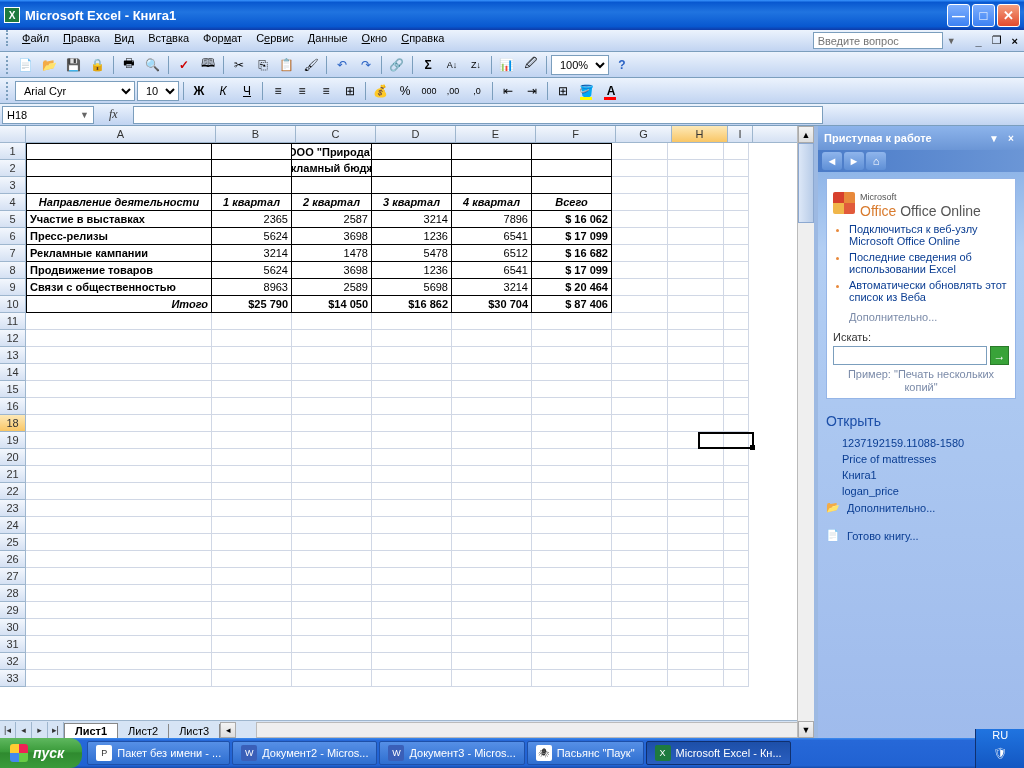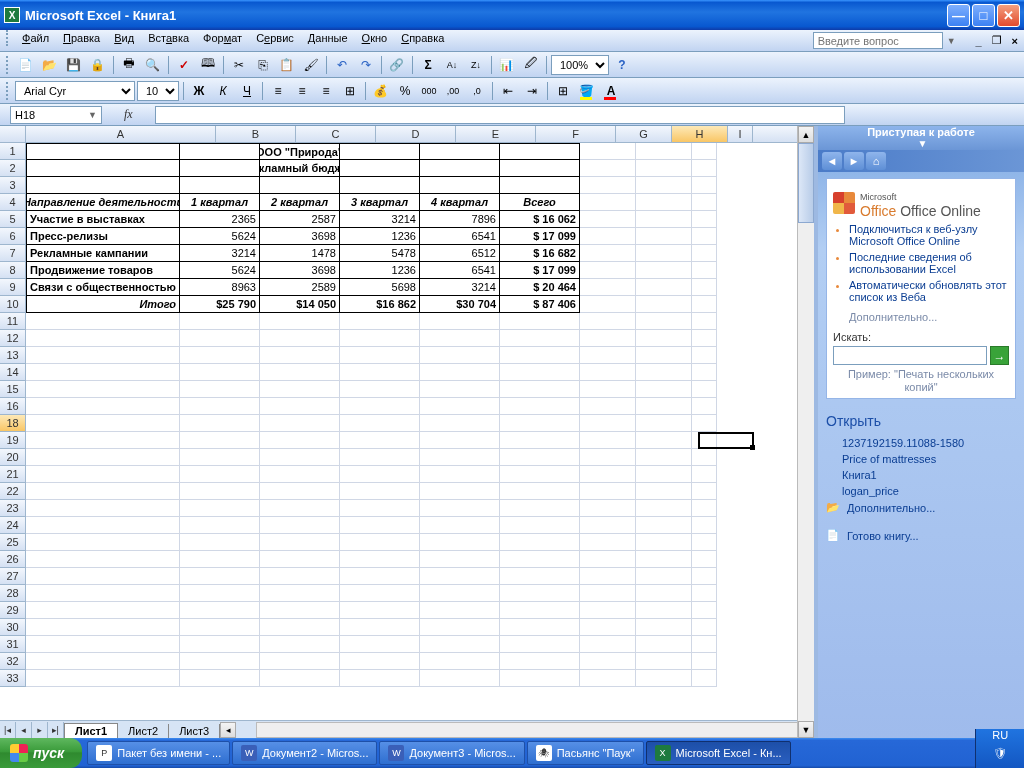--- a/index.html
+++ b/index.html
@@ -24,21 +24,21 @@
 
 .toolbar { height: 26px; background: linear-gradient(to bottom, #ecf3fd, #c1d4f1); display: flex; align-items: center; padding: 0 6px; gap: 2px; border-bottom: 1px solid #7b9ebd; }
 .toolbar .handle { width: 5px; height: 18px; border-left: 2px dotted #7b9ebd; margin-right: 2px; }
 .tb-btn { width: 22px; height: 22px; display: inline-flex; align-items: center; justify-content: center; font-size: 12px; cursor: pointer; border-radius: 2px; }
 .tb-sep { width: 1px; height: 18px; background: #7b9ebd; margin: 0 2px; }
 .tb-sel { height: 20px; font-size: 11px; border: 1px solid #7b9ebd; background: #fff; padding: 0 4px; }
 .colorbtn { position: relative; }
 .colorbtn .bar { position: absolute; bottom: 2px; left: 4px; width: 12px; height: 3px; }
 
 
-.formulabar { height: 22px; background: linear-gradient(to bottom, #ecf3fd, #c1d4f1); display: flex; align-items: center; padding: 0 10px; border-bottom: 1px solid #7b9ebd; gap: 16px; }
+.formulabar { height: 22px; background: linear-gradient(to bottom, #ecf3fd, #c1d4f1); display: flex; align-items: center; padding: 0 2px; border-bottom: 1px solid #7b9ebd; gap: 9px; }
 .namebox { width: 92px; height: 18px; background: #fff; border: 1px solid #7b9ebd; padding: 0 4px; font-size: 11px; display: flex; align-items: center; }
 .namebox .dd { margin-left: auto; color: #666; font-size: 9px; }
 .fx-label { font-style: italic; font-family: "Times New Roman"; font-size: 12px; padding: 0 6px; color: #333; }
 .formula-in { flex: 1; height: 18px; background: #fff; border: 1px solid #7b9ebd; max-width: 690px; }
 
 
 .mainwrap { display: flex; height: 612px; }
 .sheet-area { flex: 1; display: flex; flex-direction: column; background: #fff; position: relative; border-right: 4px solid #9db9e2; }
 
 
@@ -46,21 +46,21 @@
 .corner { width: 26px; border-right: 1px solid #9eb6ce; background: linear-gradient(to bottom,#f3f7fd,#d5e1f3); }
 .ch { border-right: 1px solid #9eb6ce; text-align: center; font-size: 11px; display: flex; align-items: center; justify-content: center; color: #333; }
 .ch.A { width: 190px; } .ch.B { width: 80px; } .ch.C { width: 80px; } .ch.D { width: 80px; } .ch.E { width: 80px; } .ch.F { width: 80px; } .ch.G { width: 56px; } .ch.H { width: 56px; background: linear-gradient(to bottom,#fde9b8,#f9c665);} .ch.I { width: 25px; }
 
 
 .rows { flex: 1; overflow: hidden; position: relative; }
 .row { display: flex; height: 17px; }
 .rh { width: 26px; background: linear-gradient(to bottom,#f3f7fd,#d5e1f3); border-right: 1px solid #9eb6ce; border-bottom: 1px solid #9eb6ce; display: flex; align-items: center; justify-content: center; font-size: 11px; color: #333; }
 .rh.active { background: linear-gradient(to bottom,#fde9b8,#f9c665); }
 .cell { border-right: 1px solid #d0d7e5; border-bottom: 1px solid #d0d7e5; padding: 0 3px; display: flex; align-items: center; font-size: 11px; font-family: Arial; overflow: hidden; white-space: nowrap; }
-.cell.A{width:154px}.cell.B{width:80px}.cell.C{width:80px}.cell.D{width:80px}.cell.E{width:80px}.cell.F{width:80px}.cell.G{width:56px}.cell.H{width:56px}.cell.I{width:25px}
+.cell.A{width:186px}.cell.B{width:80px}.cell.C{width:80px}.cell.D{width:80px}.cell.E{width:80px}.cell.F{width:80px}.cell.G{width:56px}.cell.H{width:56px}.cell.I{width:25px}
 
 
 .databorder { border-right: 1px solid #000 !important; border-bottom: 1px solid #000 !important; }
 .db-l { border-left: 1px solid #000; }
 .db-t { border-top: 1px solid #000; }
 .bold { font-weight: bold; }
 .italic { font-style: italic; }
 .center { justify-content: center; }
 .right { justify-content: flex-end; }
 
@@ -77,21 +77,21 @@
 .hscroll-sp .track { flex:1; background:#efefef; border:1px solid #bbb; height:16px; position:relative; margin-left:20px; }
 .hscroll-sp .arrow { width:16px; height:16px; background:linear-gradient(#f4f4f4,#ddd); border:1px solid #aaa; display:inline-flex; align-items:center; justify-content:center; font-size:9px; }
 
 
 .statusbar { height: 20px; background: linear-gradient(to bottom,#ecf3fd,#c1d4f1); border-top:1px solid #7b9ebd; display:flex; align-items:center; padding:0 8px; font-size:11px; color:#333; }
 .statusbar .spacer { flex:1; }
 .statusbar .cell-ind { padding:0 16px; border-left:1px solid #aaa; }
 
 
 .taskpane { width: 206px; background: linear-gradient(to bottom, #7ba7e2 0%, #b2cef3 20%, #9fbbec 100%); display:flex; flex-direction:column; font-size:11px; }
-.tp-header { height: 24px; background: linear-gradient(to bottom,#8db4eb,#6b96d6); color:#fff; display:flex; align-items:center; padding:0 6px; font-weight:bold;flex-direction:column; }
+.tp-header { height: 24px; background: linear-gradient(to bottom,#8db4eb,#6b96d6); color:#fff; display:flex; align-items:center; padding:0 6px; font-weight:bold; }
 .tp-header .spacer{flex:1}
 .tp-header .btn{width:14px;height:14px;margin-left:3px;display:inline-flex;align-items:center;justify-content:center;font-size:10px;cursor:pointer;}
 .tp-nav { height: 22px; background: linear-gradient(to right,#4a7bc8,#6b96d6); display:flex; align-items:center; padding:0 4px; gap:2px; }
 .tp-nav .nb { width:20px; height:18px; border-radius:3px; background: linear-gradient(#8fb5ec,#5e8fd6); display:inline-flex; align-items:center; justify-content:center; color:#fff; font-size:11px; }
 .tp-body { flex:1; padding: 6px 8px; overflow:hidden; }
 .office-online { background:#fff; padding:8px 6px 4px; margin-bottom:6px; border:1px solid #95b5e7; }
 .office-logo { display:flex; align-items:center; gap:5px; font-size:14px; color:#555; }
 .office-logo .sq { width:22px; height:22px; background: conic-gradient(#e8893b 0 25%, #e15a3b 25% 50%, #f0b64a 50% 75%, #d7402d 75% 100%); border-radius:2px; }
 .office-logo b{color:#d97b2e; font-weight:normal;}
 .tp-list { padding: 4px 0 4px 16px; }

